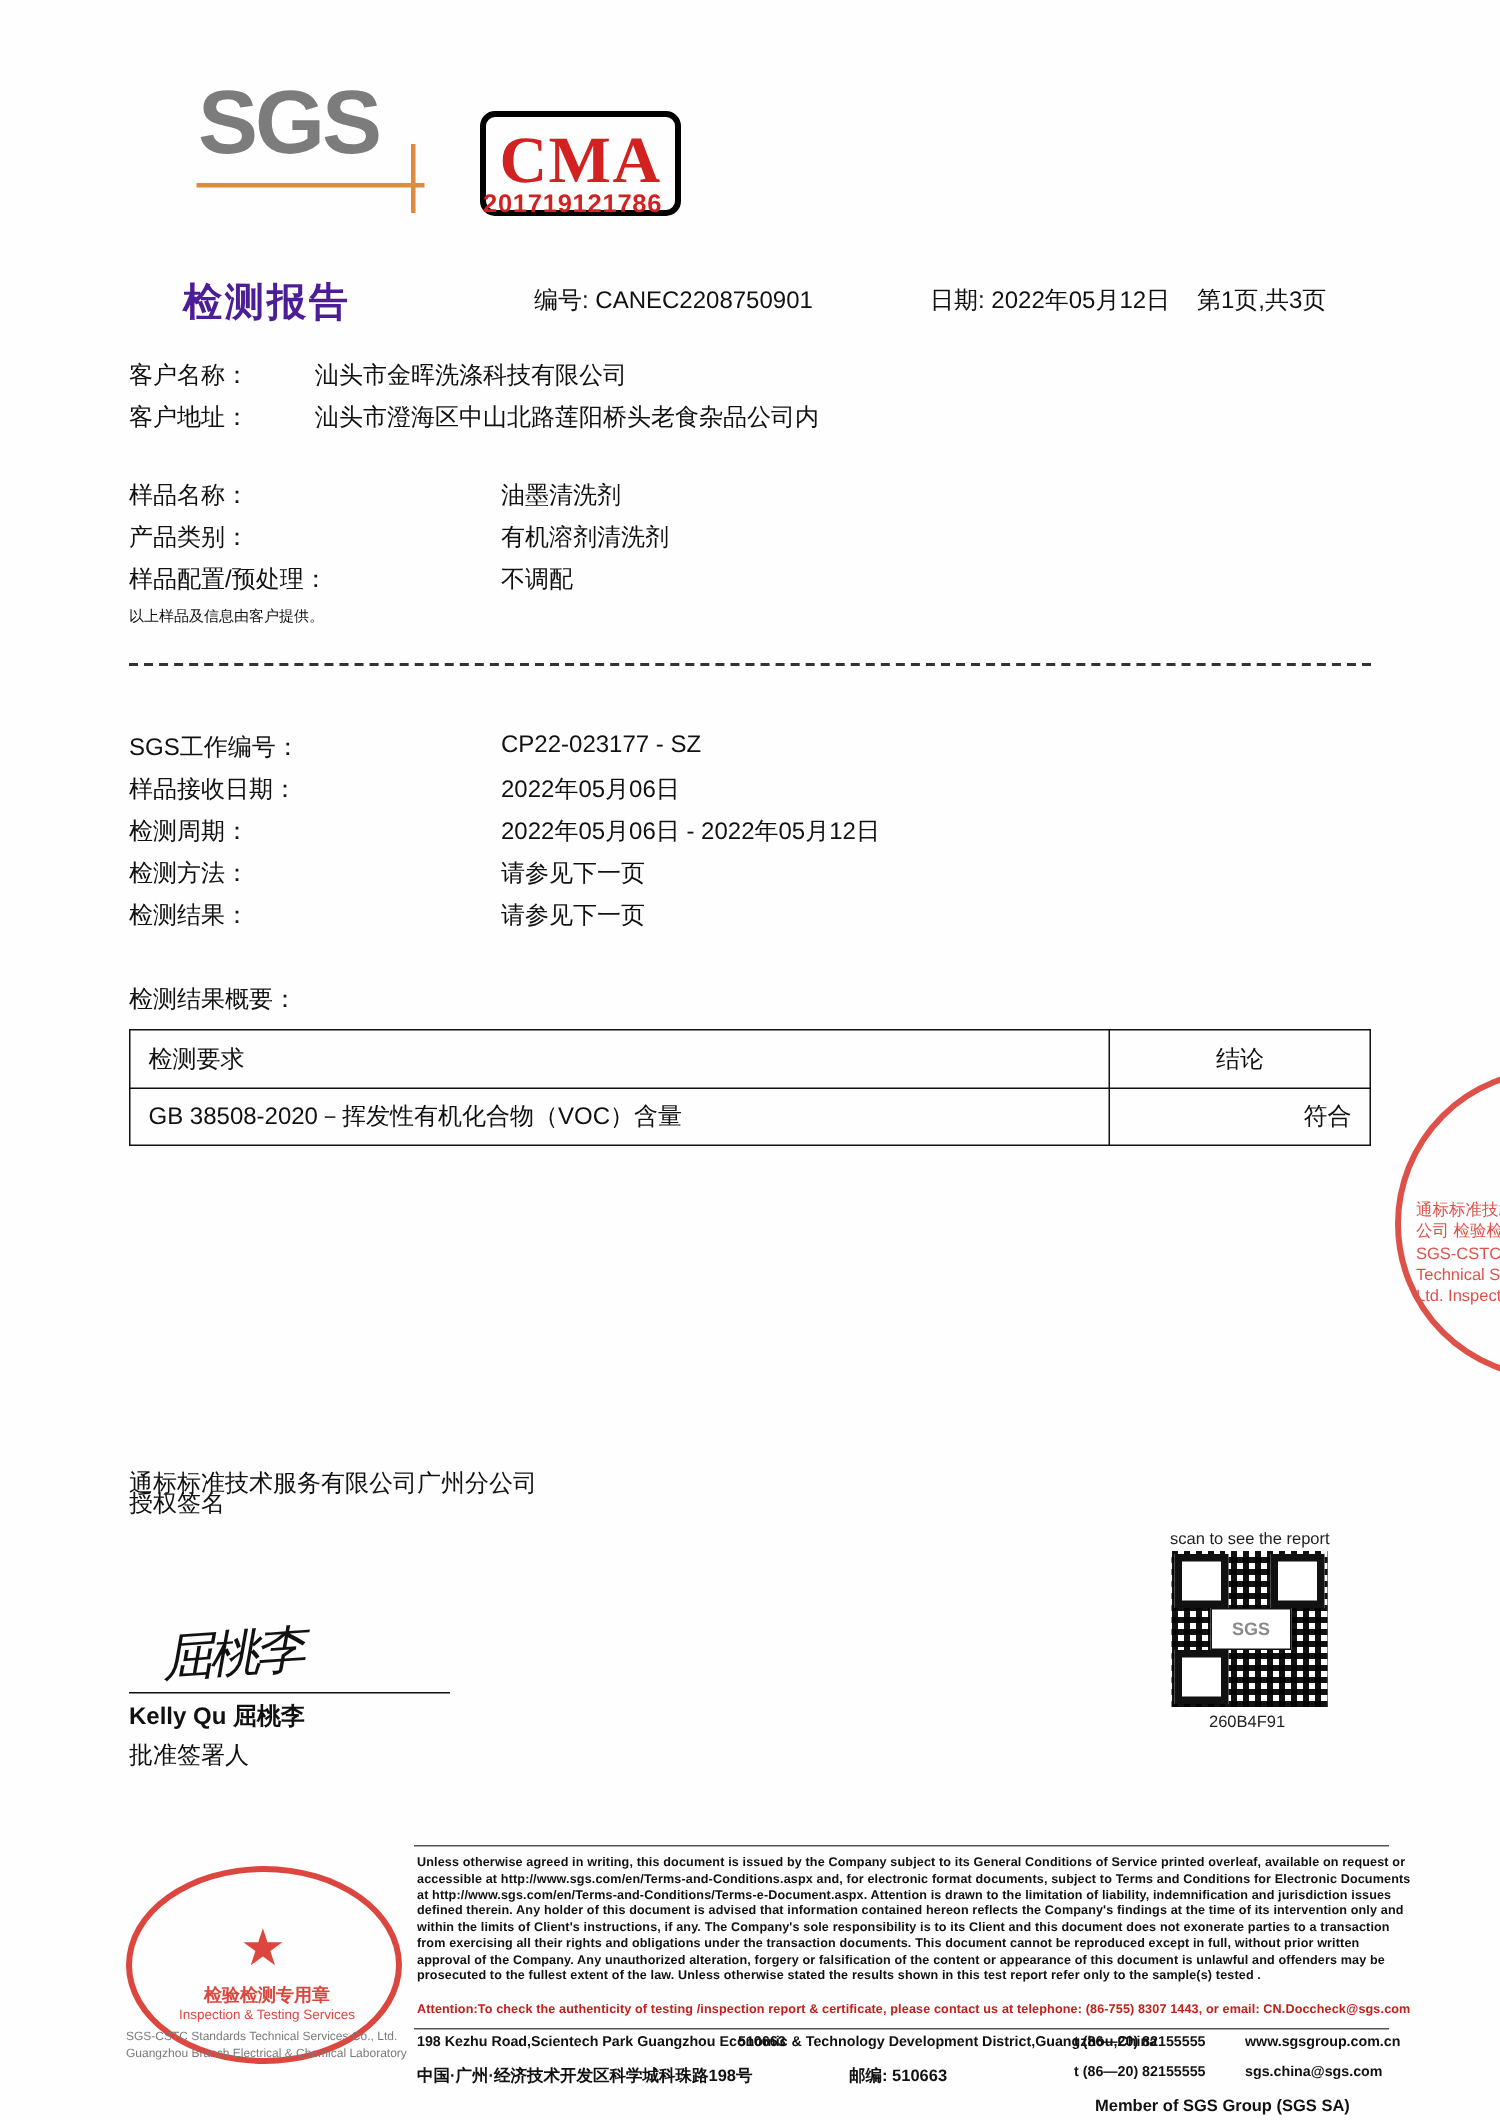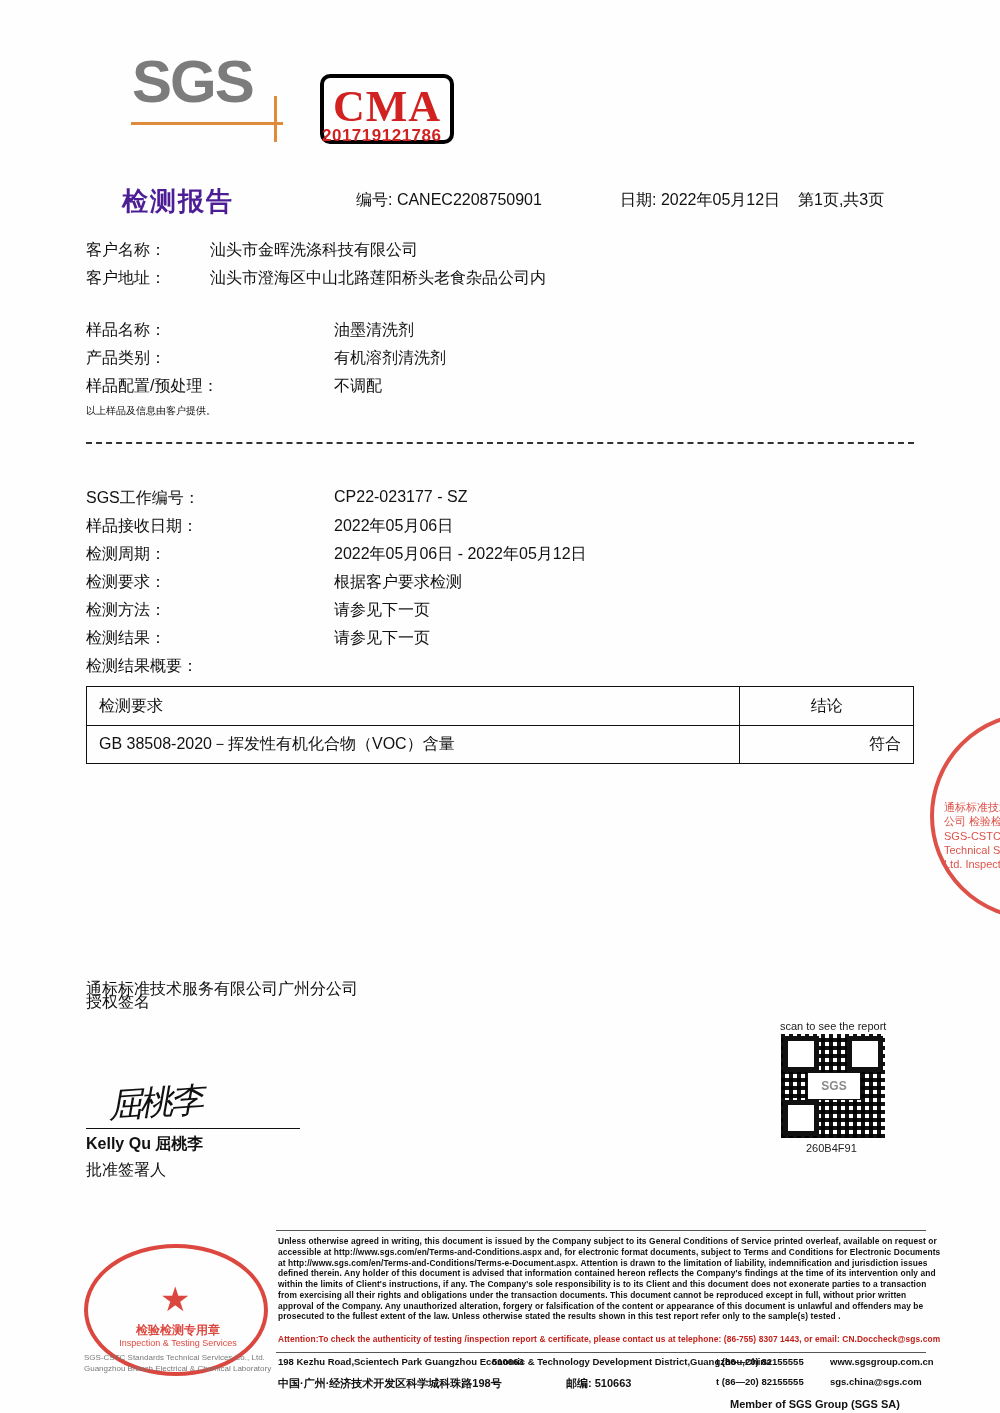--- a/index.html
+++ b/index.html
@@ -532,24 +532,20 @@
       <span class="flabel">SGS工作编号：</span>
       <span class="fvalue-b">CP22-023177 - SZ</span>
     </div>
     <div class="frow">
       <span class="flabel">样品接收日期：</span>
       <span class="fvalue-b">2022年05月06日</span>
     </div>
     <div class="frow">
       <span class="flabel">检测周期：</span>
       <span class="fvalue-b">2022年05月06日 - 2022年05月12日</span>
-    </div>
-    <div class="frow">
-      <span class="flabel">检测要求：</span>
-      <span class="fvalue-b">根据客户要求检测</span>
     </div>
     <div class="frow">
       <span class="flabel">检测方法：</span>
       <span class="fvalue-b">请参见下一页</span>
     </div>
     <div class="frow">
       <span class="flabel">检测结果：</span>
       <span class="fvalue-b">请参见下一页</span>
     </div>
   </div>

